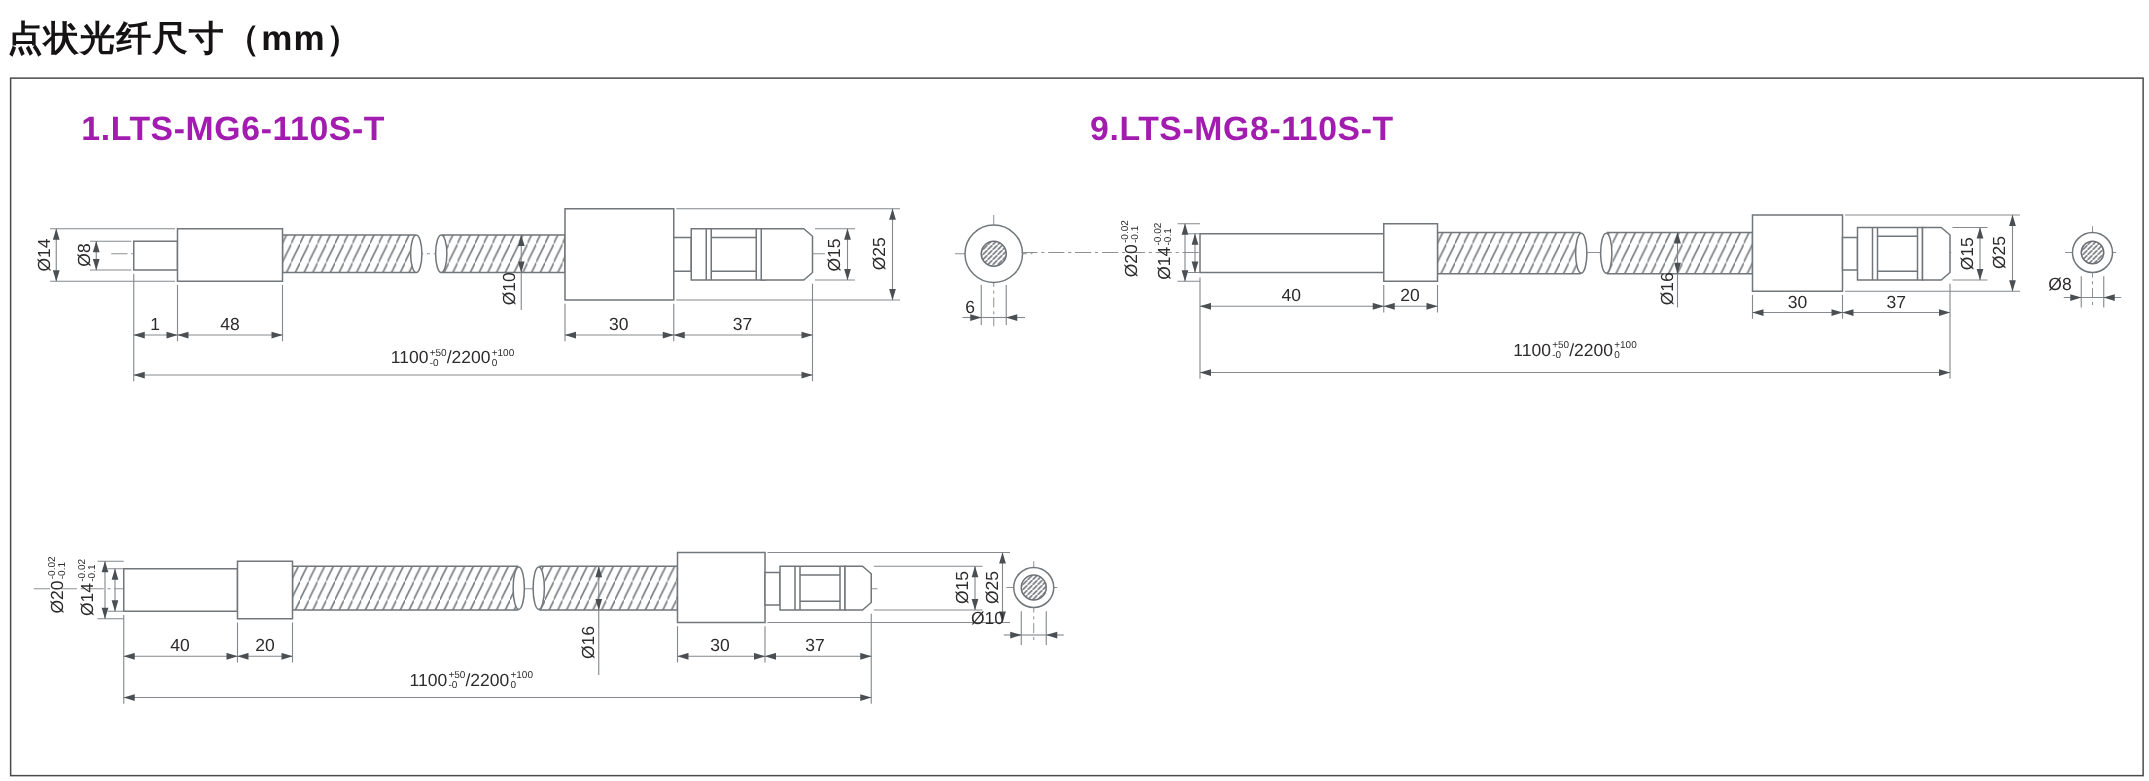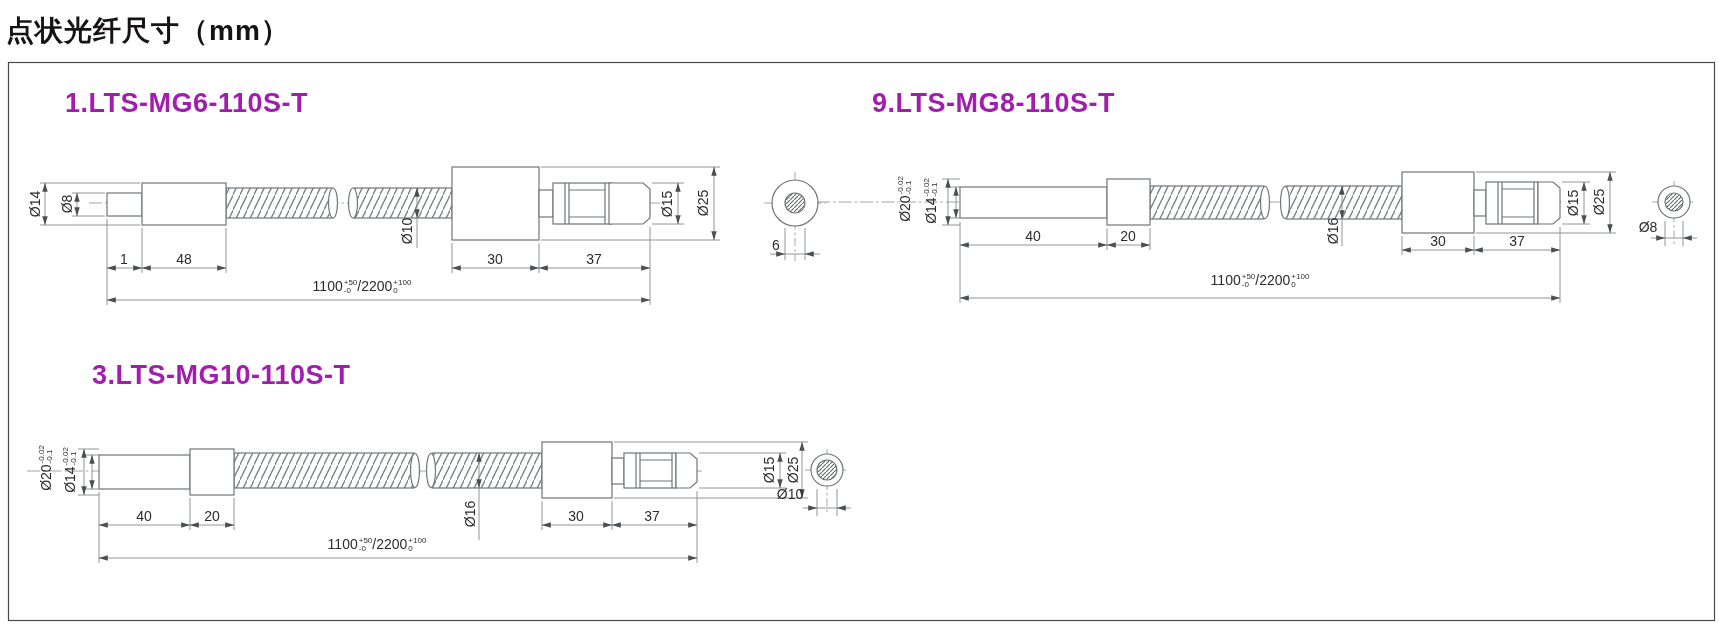--- a/index.html
+++ b/index.html
@@ -241,21 +241,20 @@
         <span>-0</span>
       </span>
       <span>/</span>
       <span>2200</span>
       <span class="tolcol">
         <span>+100</span>
         <span>0</span>
       </span>
 </div>
 
-<div class="sec-title" style="left:90px;top:360px">3.LTS-MG10-110S-T</div>
 <div class="rlabel dtol" style="left:44px;top:468px">
   <span>Ø20</span>
       <span class="tolcol">
         <span>-0.02</span>
         <span>-0.1</span>
       </span>
 </div>
 <div class="rlabel dtol" style="left:68px;top:470px">
   <span>Ø14</span>
       <span class="tolcol">

